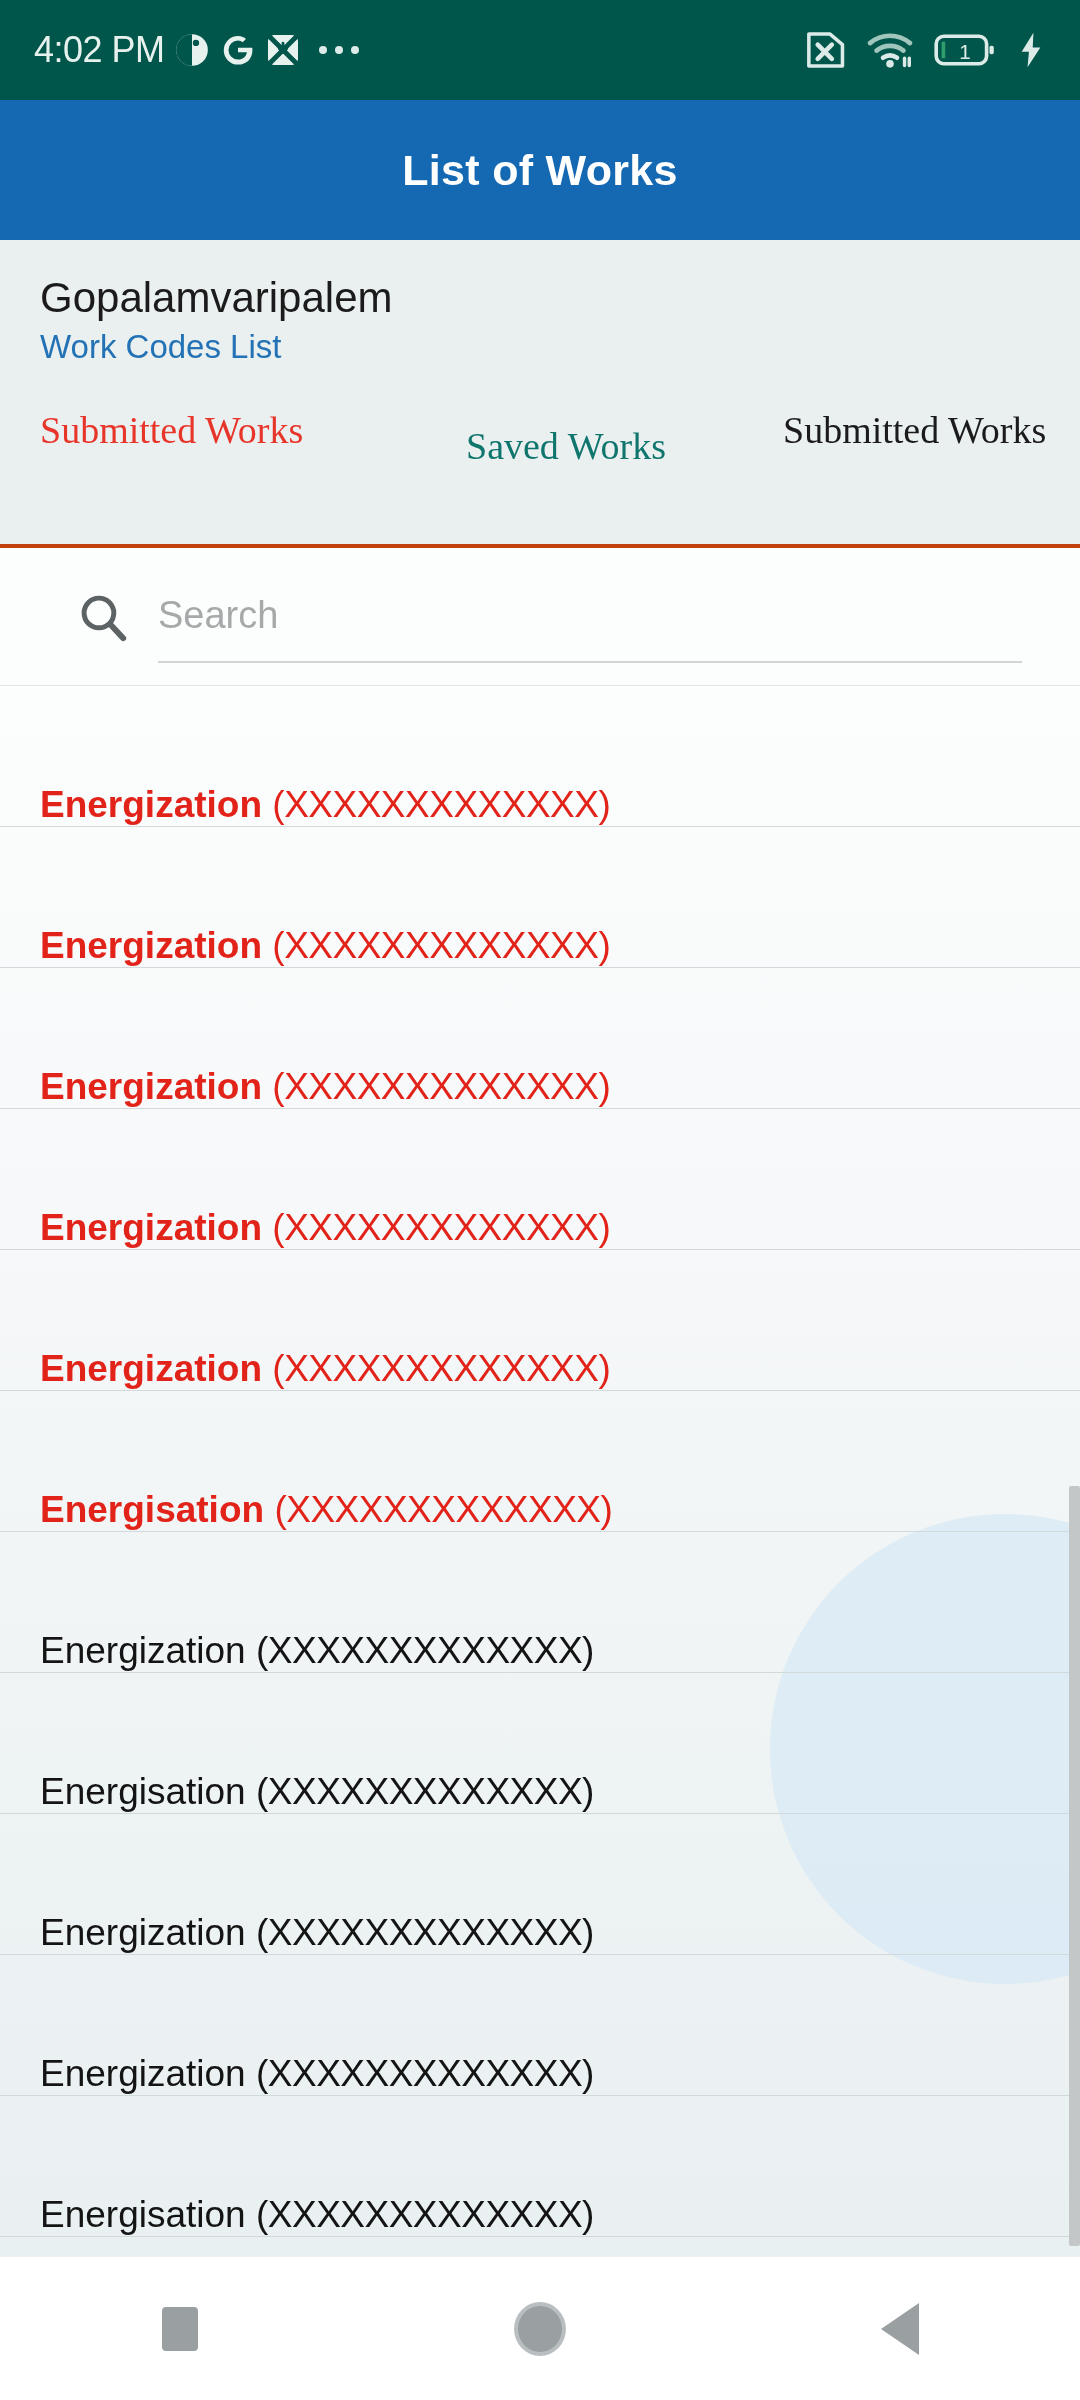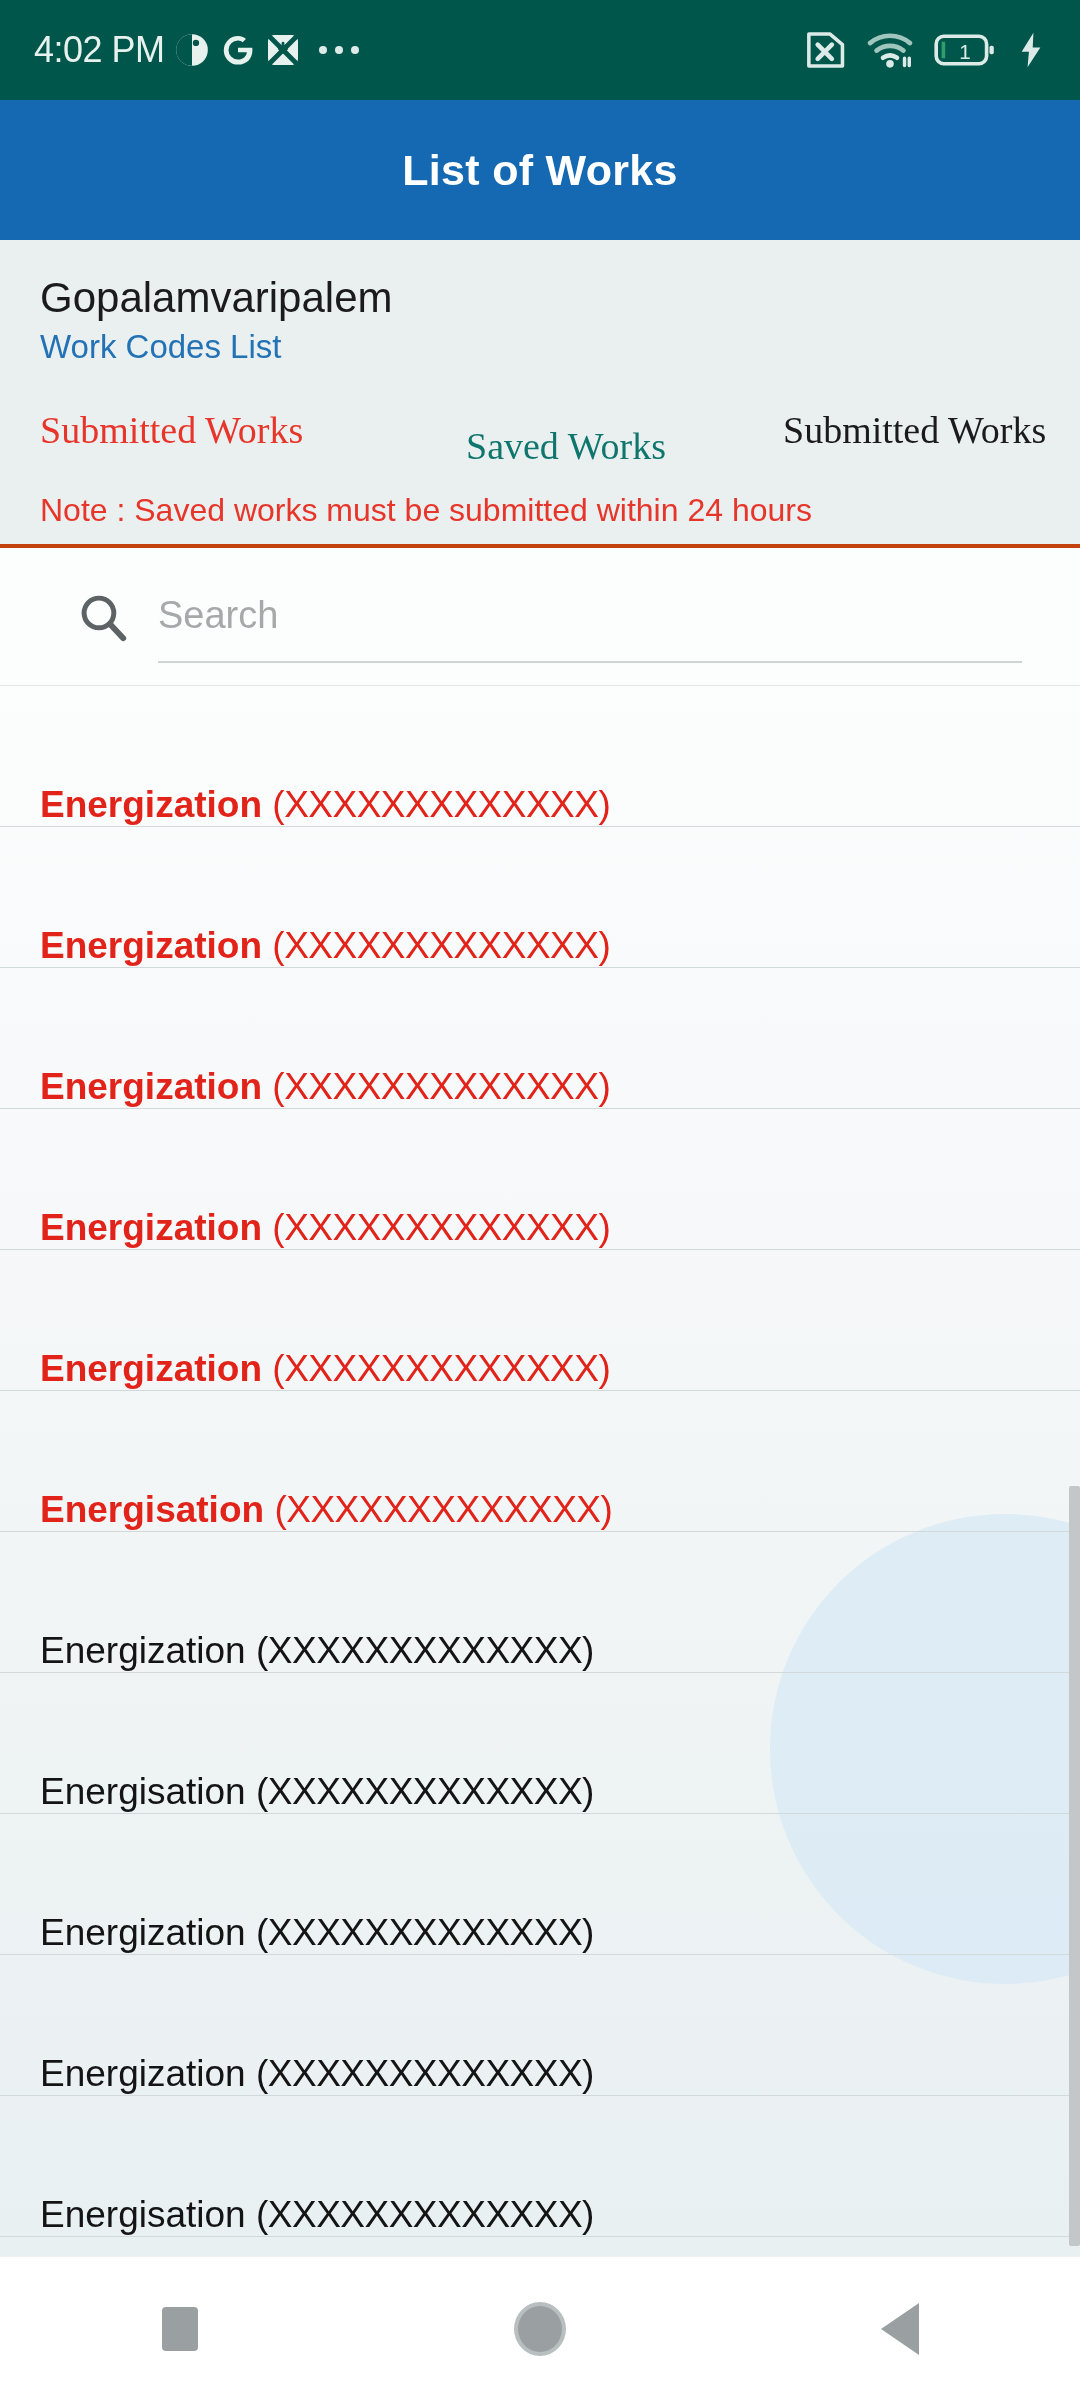--- a/index.html
+++ b/index.html
@@ -243,21 +243,20 @@
   <div class="infopanel">
     <div class="village-name">Gopalamvaripalem</div>
     <div class="work-codes-link">Work Codes List</div>
 
     <div class="tabs">
       <span class="tab tab-submitted" style="color: rgb(232, 53, 42);">Submitted Works</span>
       <span class="tab tab-saved" style="color: #0f766e; margin-top: 16px;">Saved Works</span>
       <span class="tab tab-inprog" style="color: rgb(27, 27, 27);">Submitted Works</span>
     </div>
 
-    <div class="note" style="color: rgb(232, 53, 42);">Note :  Saved works must be submitted within 24 hours</div>
   </div>
 
   <div class="searchwrap">
     <span class="search-icon">
       <svg width="54" height="54" viewBox="0 0 24 24">
         <circle cx="10.2" cy="10.2" r="6.6" fill="none" stroke="#5d6264" stroke-width="2.2"></circle>
         <path d="M15.2 15.2 L21 21.4" stroke="#5d6264" stroke-width="2.6" stroke-linecap="round"></path>
       </svg>
     </span>
     <input class="search-field" type="text" placeholder="Search" style="">

